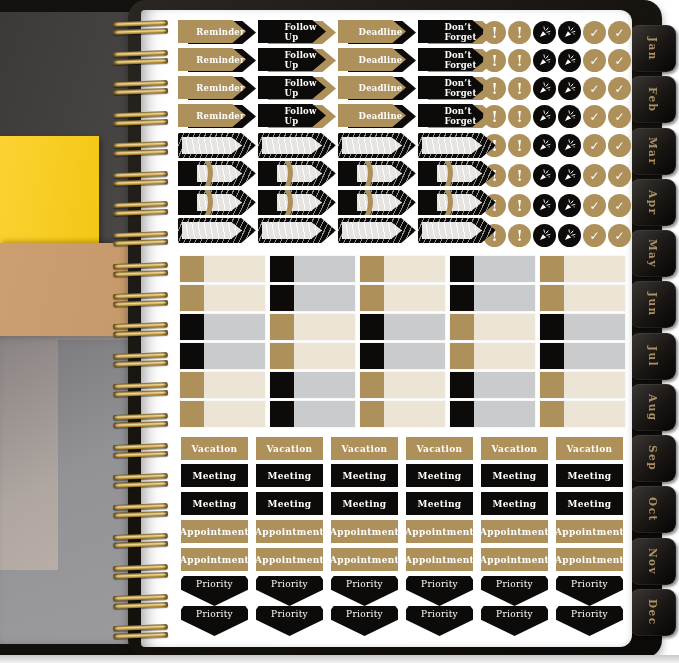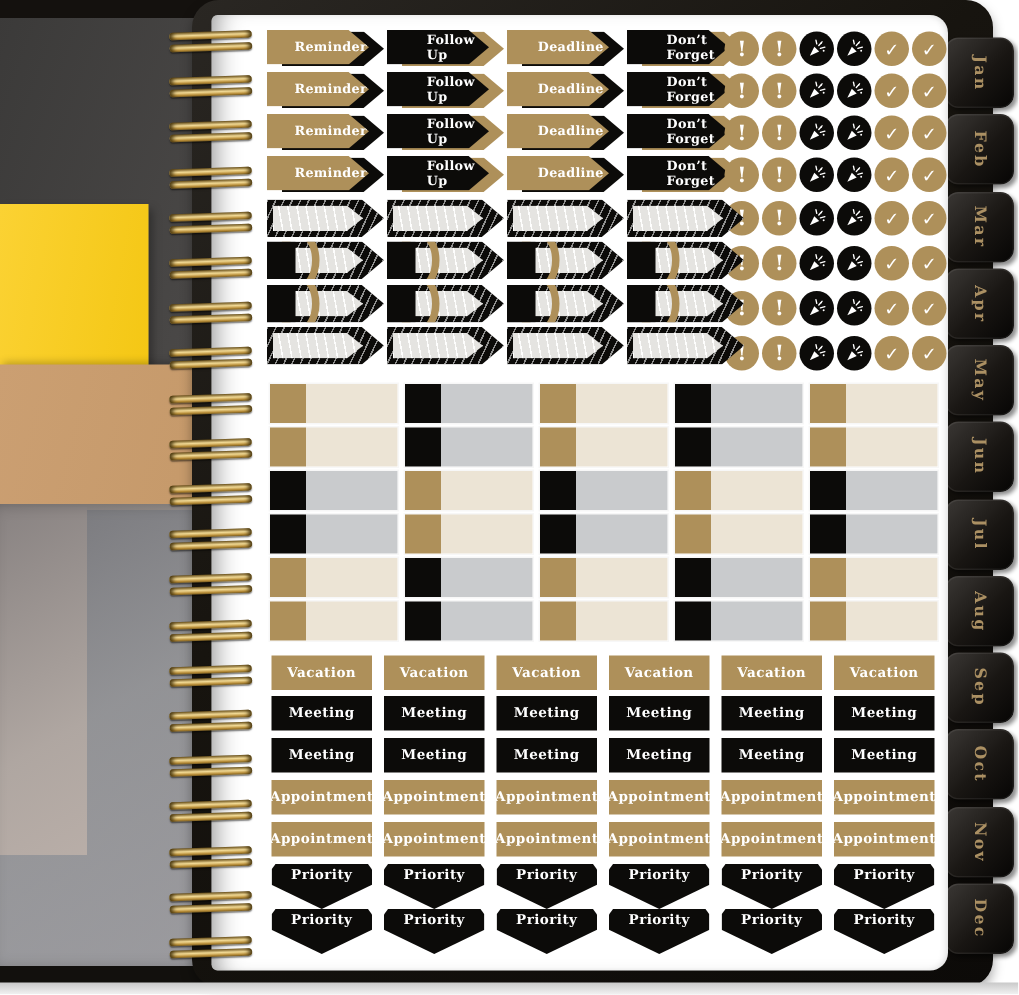--- a/index.html
+++ b/index.html
@@ -75,21 +75,21 @@
   .f-block{position:absolute;left:0;top:0;width:19px;height:25px;background:var(--black-sticker);}
 
   .gcell{position:absolute;display:flex;width:85px;height:26px;box-shadow:0 0 0 1px rgba(0,0,0,.03);}
   .g-sq{width:24px;height:26px;} .g-bar{width:61px;height:26px;}
 
   .lab{position:absolute;width:67px;height:23px;display:flex;align-items:center;justify-content:center;
         color:#fff;font-weight:700;font-size:9px;letter-spacing:.3px;}
   .pennant{position:absolute;width:67px;height:30px;background:var(--black-sticker);
         clip-path:polygon(4% 0,96% 0,100% 12%,100% 46%,50% 100%,0 46%,0 12%);
         display:flex;justify-content:center;align-items:flex-start;padding-top:3px;
-        color:#fff;font-weight:700;font-size:9px;letter-spacing:.3px;}
+        color:#fff;font-weight:400;font-size:9px;letter-spacing:.3px;}
 </style>
 </head>
 <body>
 
 <div class="stage">
   <div class="desk"></div>
   <div class="edge-top"></div>
   <div class="paper-yellow"></div>
   <div class="env-a"></div>
   <div class="env-b"></div>

